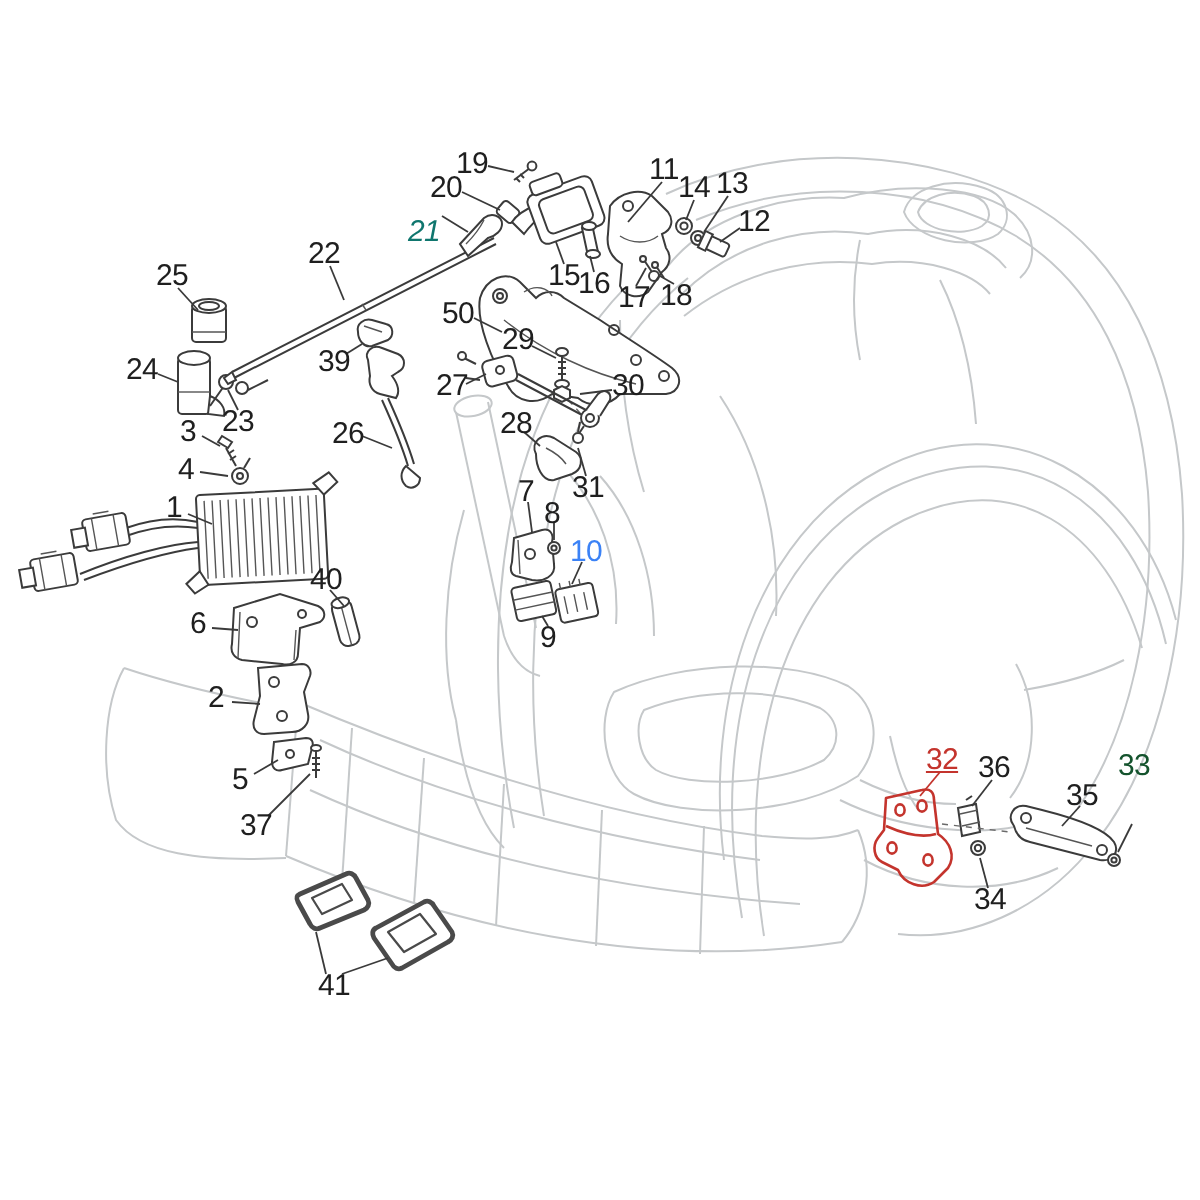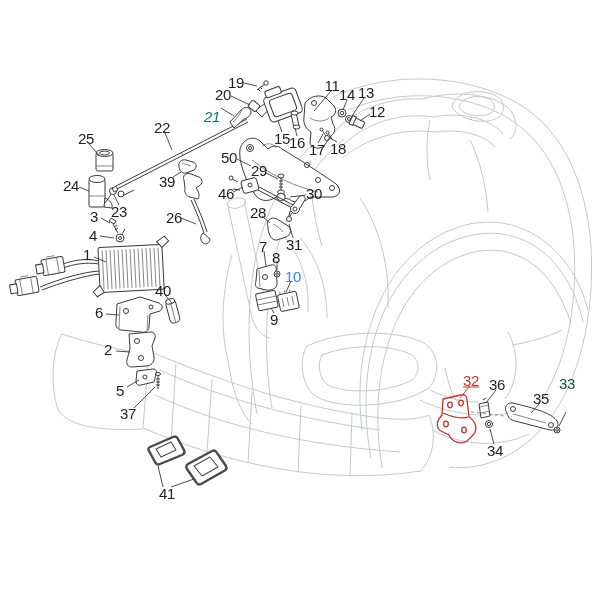--- a/index.html
+++ b/index.html
@@ -394,21 +394,21 @@
       <div class="callout" style="left: 317px; top: 149px; color: rgb(31, 31, 31);">17</div>
       <div class="callout" style="left: 338px; top: 148px; color: rgb(31, 31, 31);">18</div>
       <div class="callout" style="left: 236px; top: 82px; color: rgb(31, 31, 31);">19</div>
       <div class="callout" style="left: 223px; top: 94px; color: rgb(31, 31, 31);">20</div>
       <div class="callout" style="left: 212px; top: 116px; color: #0f766e; font-style: italic;">21</div>
       <div class="callout" style="left: 162px; top: 127px; color: rgb(31, 31, 31);">22</div>
       <div class="callout" style="left: 119px; top: 211px; color: rgb(31, 31, 31);">23</div>
       <div class="callout" style="left: 71px; top: 185px; color: rgb(31, 31, 31);">24</div>
       <div class="callout" style="left: 86px; top: 138px; color: rgb(31, 31, 31);">25</div>
       <div class="callout" style="left: 174px; top: 217px; color: rgb(31, 31, 31);">26</div>
-      <div class="callout" style="left: 226px; top: 193px; color: rgb(31, 31, 31);">46</div>
+      <div class="callout" style="left: 226px; top: 193px; color: rgb(31, 31, 31);">27</div>
       <div class="callout" style="left: 258px; top: 212px; color: rgb(31, 31, 31);">28</div>
       <div class="callout" style="left: 259px; top: 170px; color: rgb(31, 31, 31);">29</div>
       <div class="callout" style="left: 314px; top: 193px; color: rgb(31, 31, 31);">30</div>
       <div class="callout" style="left: 294px; top: 244px; color: rgb(31, 31, 31);">31</div>
       <div class="callout hl" style="left: 471px; top: 380px; color: rgb(196, 52, 45);">32</div>
       <div class="callout" style="left: 567px; top: 383px; color: #14532d;">33</div>
       <div class="callout" style="left: 495px; top: 450px; color: rgb(31, 31, 31);">34</div>
       <div class="callout" style="left: 541px; top: 398px; color: rgb(31, 31, 31);">35</div>
       <div class="callout" style="left: 497px; top: 384px; color: rgb(31, 31, 31);">36</div>
       <div class="callout" style="left: 128px; top: 413px; color: rgb(31, 31, 31);">37</div>

